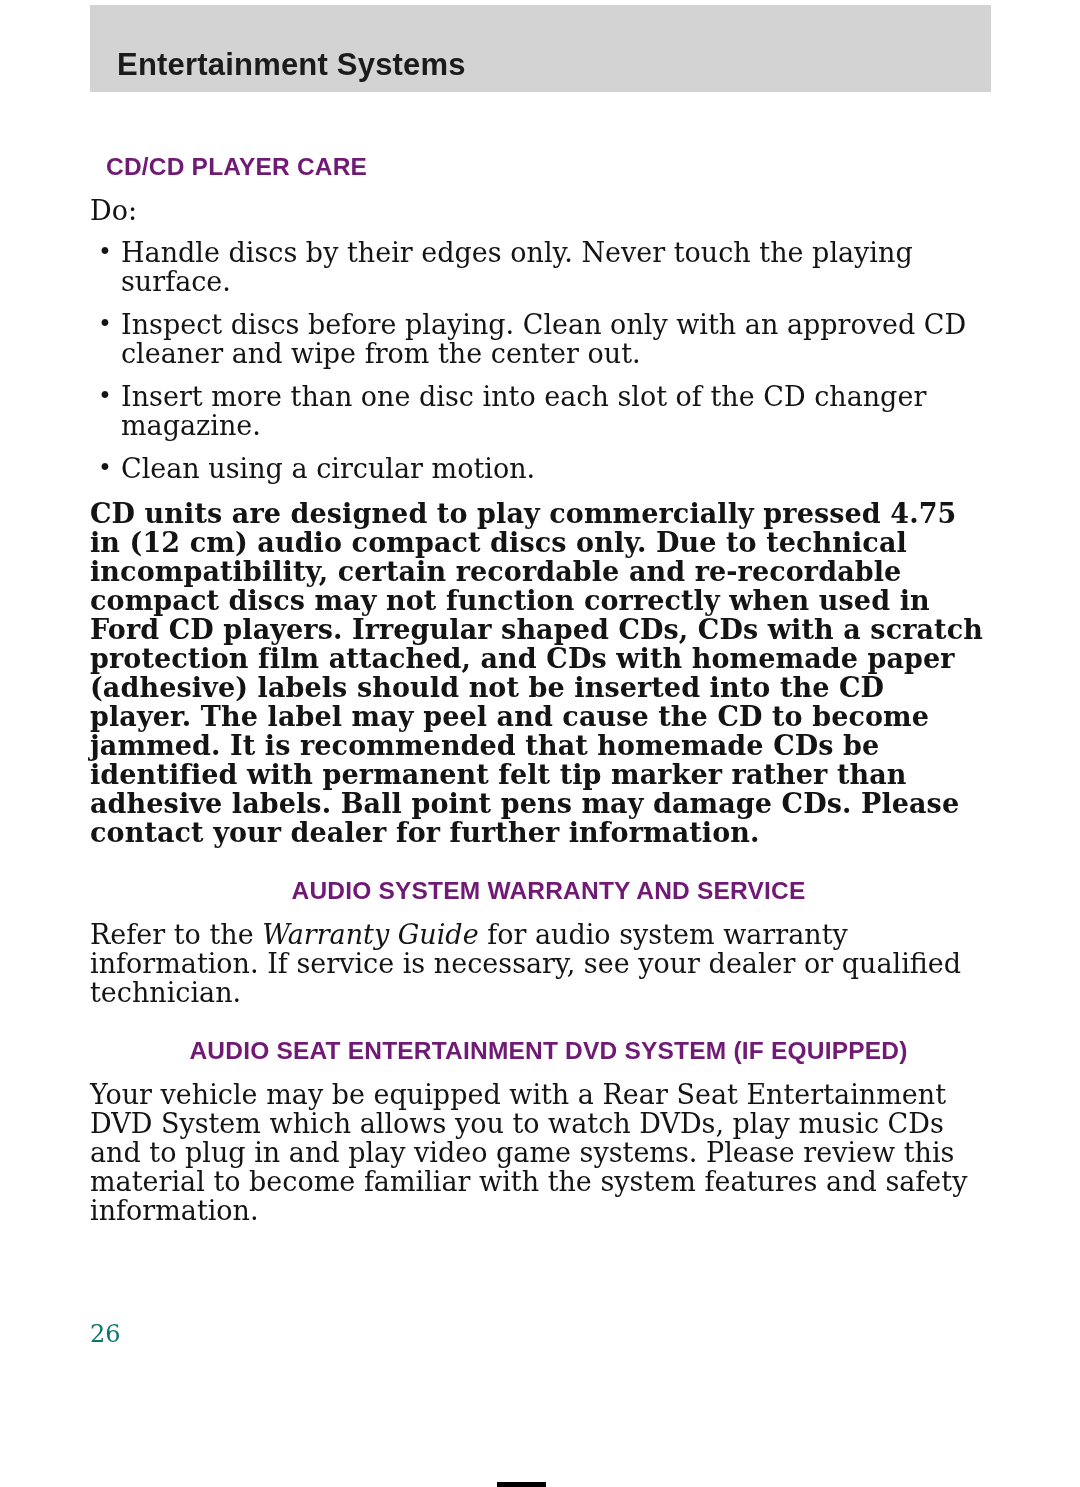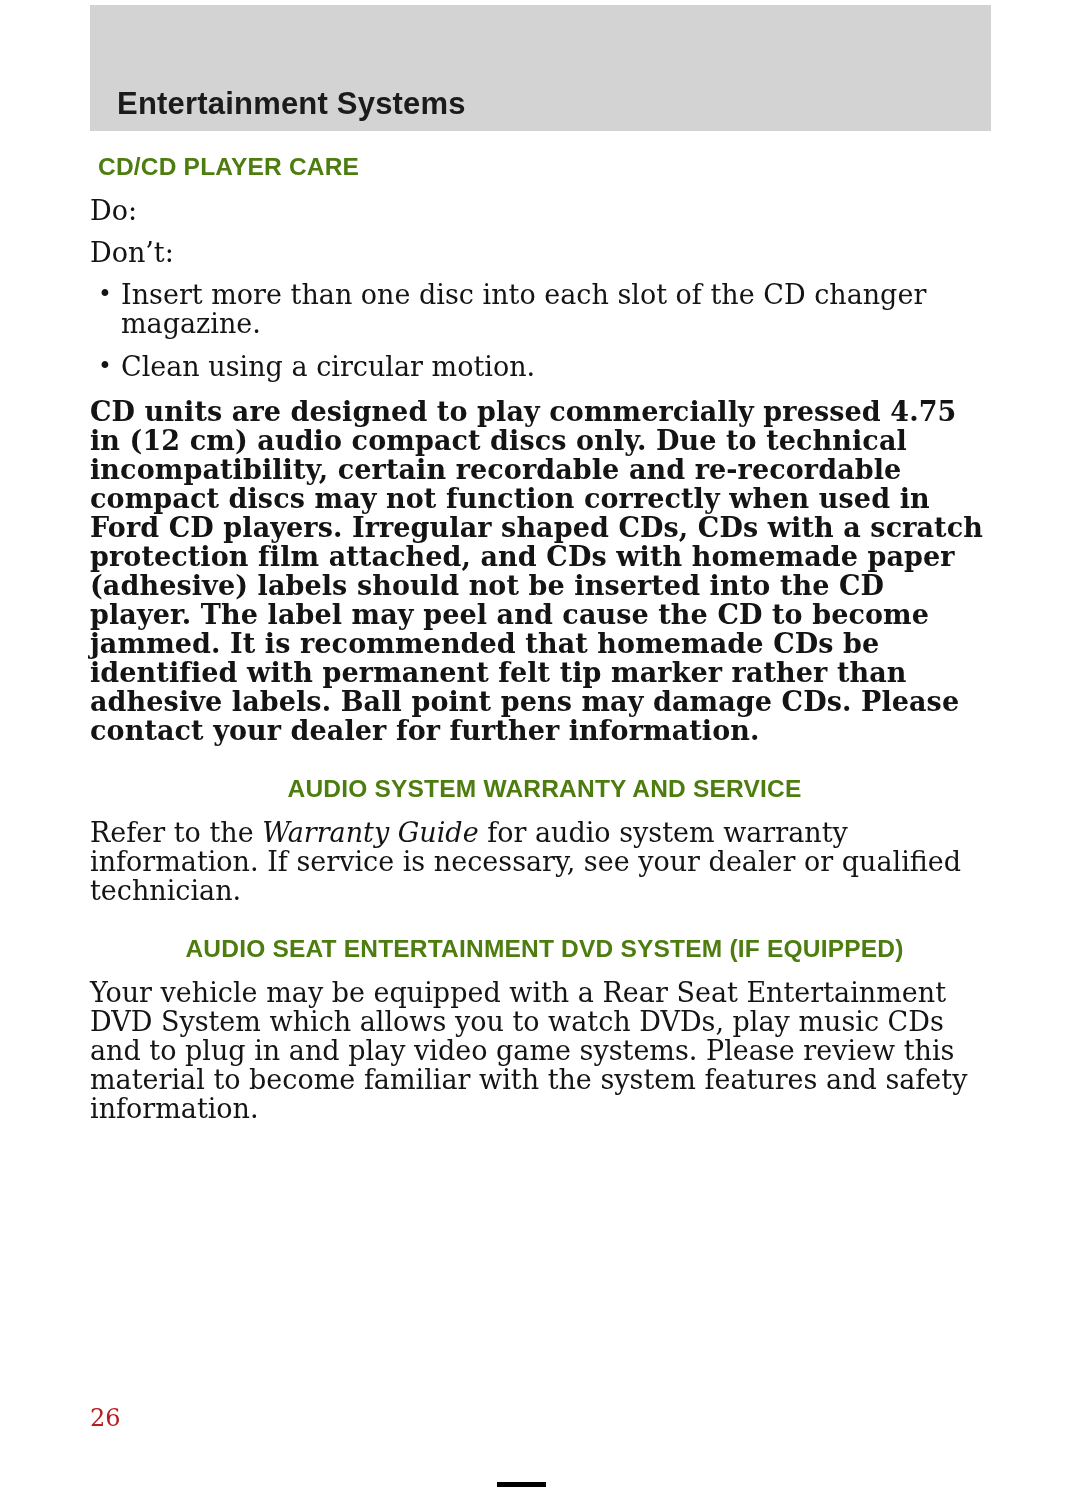--- a/index.html
+++ b/index.html
@@ -16,21 +16,21 @@
     position: absolute;
     inset: 0;
     background: #ffffff;
   }
   
   .header-band {
     position: absolute;
     left: 90px;
     top: 5px;
     width: 901px;
-    height: 126px;
+    height: 87px;
     background: #d3d3d3;
   }
   .header-band h1 {
     position: absolute;
     left: 27px;
     bottom: 9px;
     font-family: "Liberation Sans", sans-serif;
     font-weight: 700;
     font-size: 31px;
     letter-spacing: 0.2px;
@@ -41,22 +41,22 @@
     position: absolute;
     left: 90px;
     top: 153px;
     width: 901px;
   }
   h2 {
     font-family: "Liberation Sans", sans-serif;
     font-weight: 700;
     font-size: 24.5px;
     letter-spacing: 0.2px;
-    color: #4d7c0f;
-    margin: 0 0 15px 8px;
+    color: #701a75;
+    margin: 0 0 15px 16px;
   }
   section + section h2 { margin-top: 30px; text-align: center; }
   p, li {
     font-size: 27px;
     line-height: 29px;
     color: #141414;
   }
   .plain-label { margin: 0 0 13px 0; }
   ul { list-style: none; margin: 0 0 13px 0; }
   li {
@@ -75,24 +75,24 @@
     font-weight: 700;
     margin-top: 16px;
     letter-spacing: 0.1px;
   }
   .body-para { margin: 0 0 6px 0; }
   em { font-style: italic; }
   
   .page-number {
     position: absolute;
     left: 90px;
-    top: 1404px;
+    top: 1320px;
     font-size: 24px;
     line-height: 29px;
-    color: #b91c1c;
+    color: #0f766e;
   }
   .edge-mark {
     position: absolute;
     left: 497px;
     bottom: 0px;
     width: 49px;
     height: 5px;
     background: #000000;
   }
 </style>
@@ -103,21 +103,24 @@
 
   <header class="header-band">
     <h1>Entertainment Systems</h1>
   </header>
 
   <main class="content">
 
     <section>
       <h2>CD/CD PLAYER CARE</h2>
       <p class="plain-label">Do:</p>
-      <p class="plain-label">Don’t:</p>
+      <ul>
+        <li>Handle discs by their edges only. Never touch the playing surface.</li>
+        <li>Inspect discs before playing. Clean only with an approved CD cleaner and wipe from the center out.</li>
+      </ul>
       <ul>
         <li>Insert more than one disc into each slot of the CD changer magazine.</li>
         <li>Clean using a circular motion.</li>
       </ul>
       <p class="notice">CD units are designed to play commercially pressed 4.75 in (12 cm) audio compact discs only. Due to technical incompatibility, certain recordable and re-recordable compact discs may not function correctly when used in Ford CD players. Irregular shaped CDs, CDs with a scratch protection film attached, and CDs with homemade paper (adhesive) labels should not be inserted into the CD player. The label may peel and cause the CD to become jammed. It is recommended that homemade CDs be identified with permanent felt tip marker rather than adhesive labels. Ball point pens may damage CDs. Please contact your dealer for further information.</p>
     </section>
 
     <section>
       <h2>AUDIO SYSTEM WARRANTY AND SERVICE</h2>
       <p class="body-para"><span>Refer to the </span><em>Warranty Guide</em><span> for audio system warranty information. If service is necessary, see your dealer or qualified technician.</span></p>

